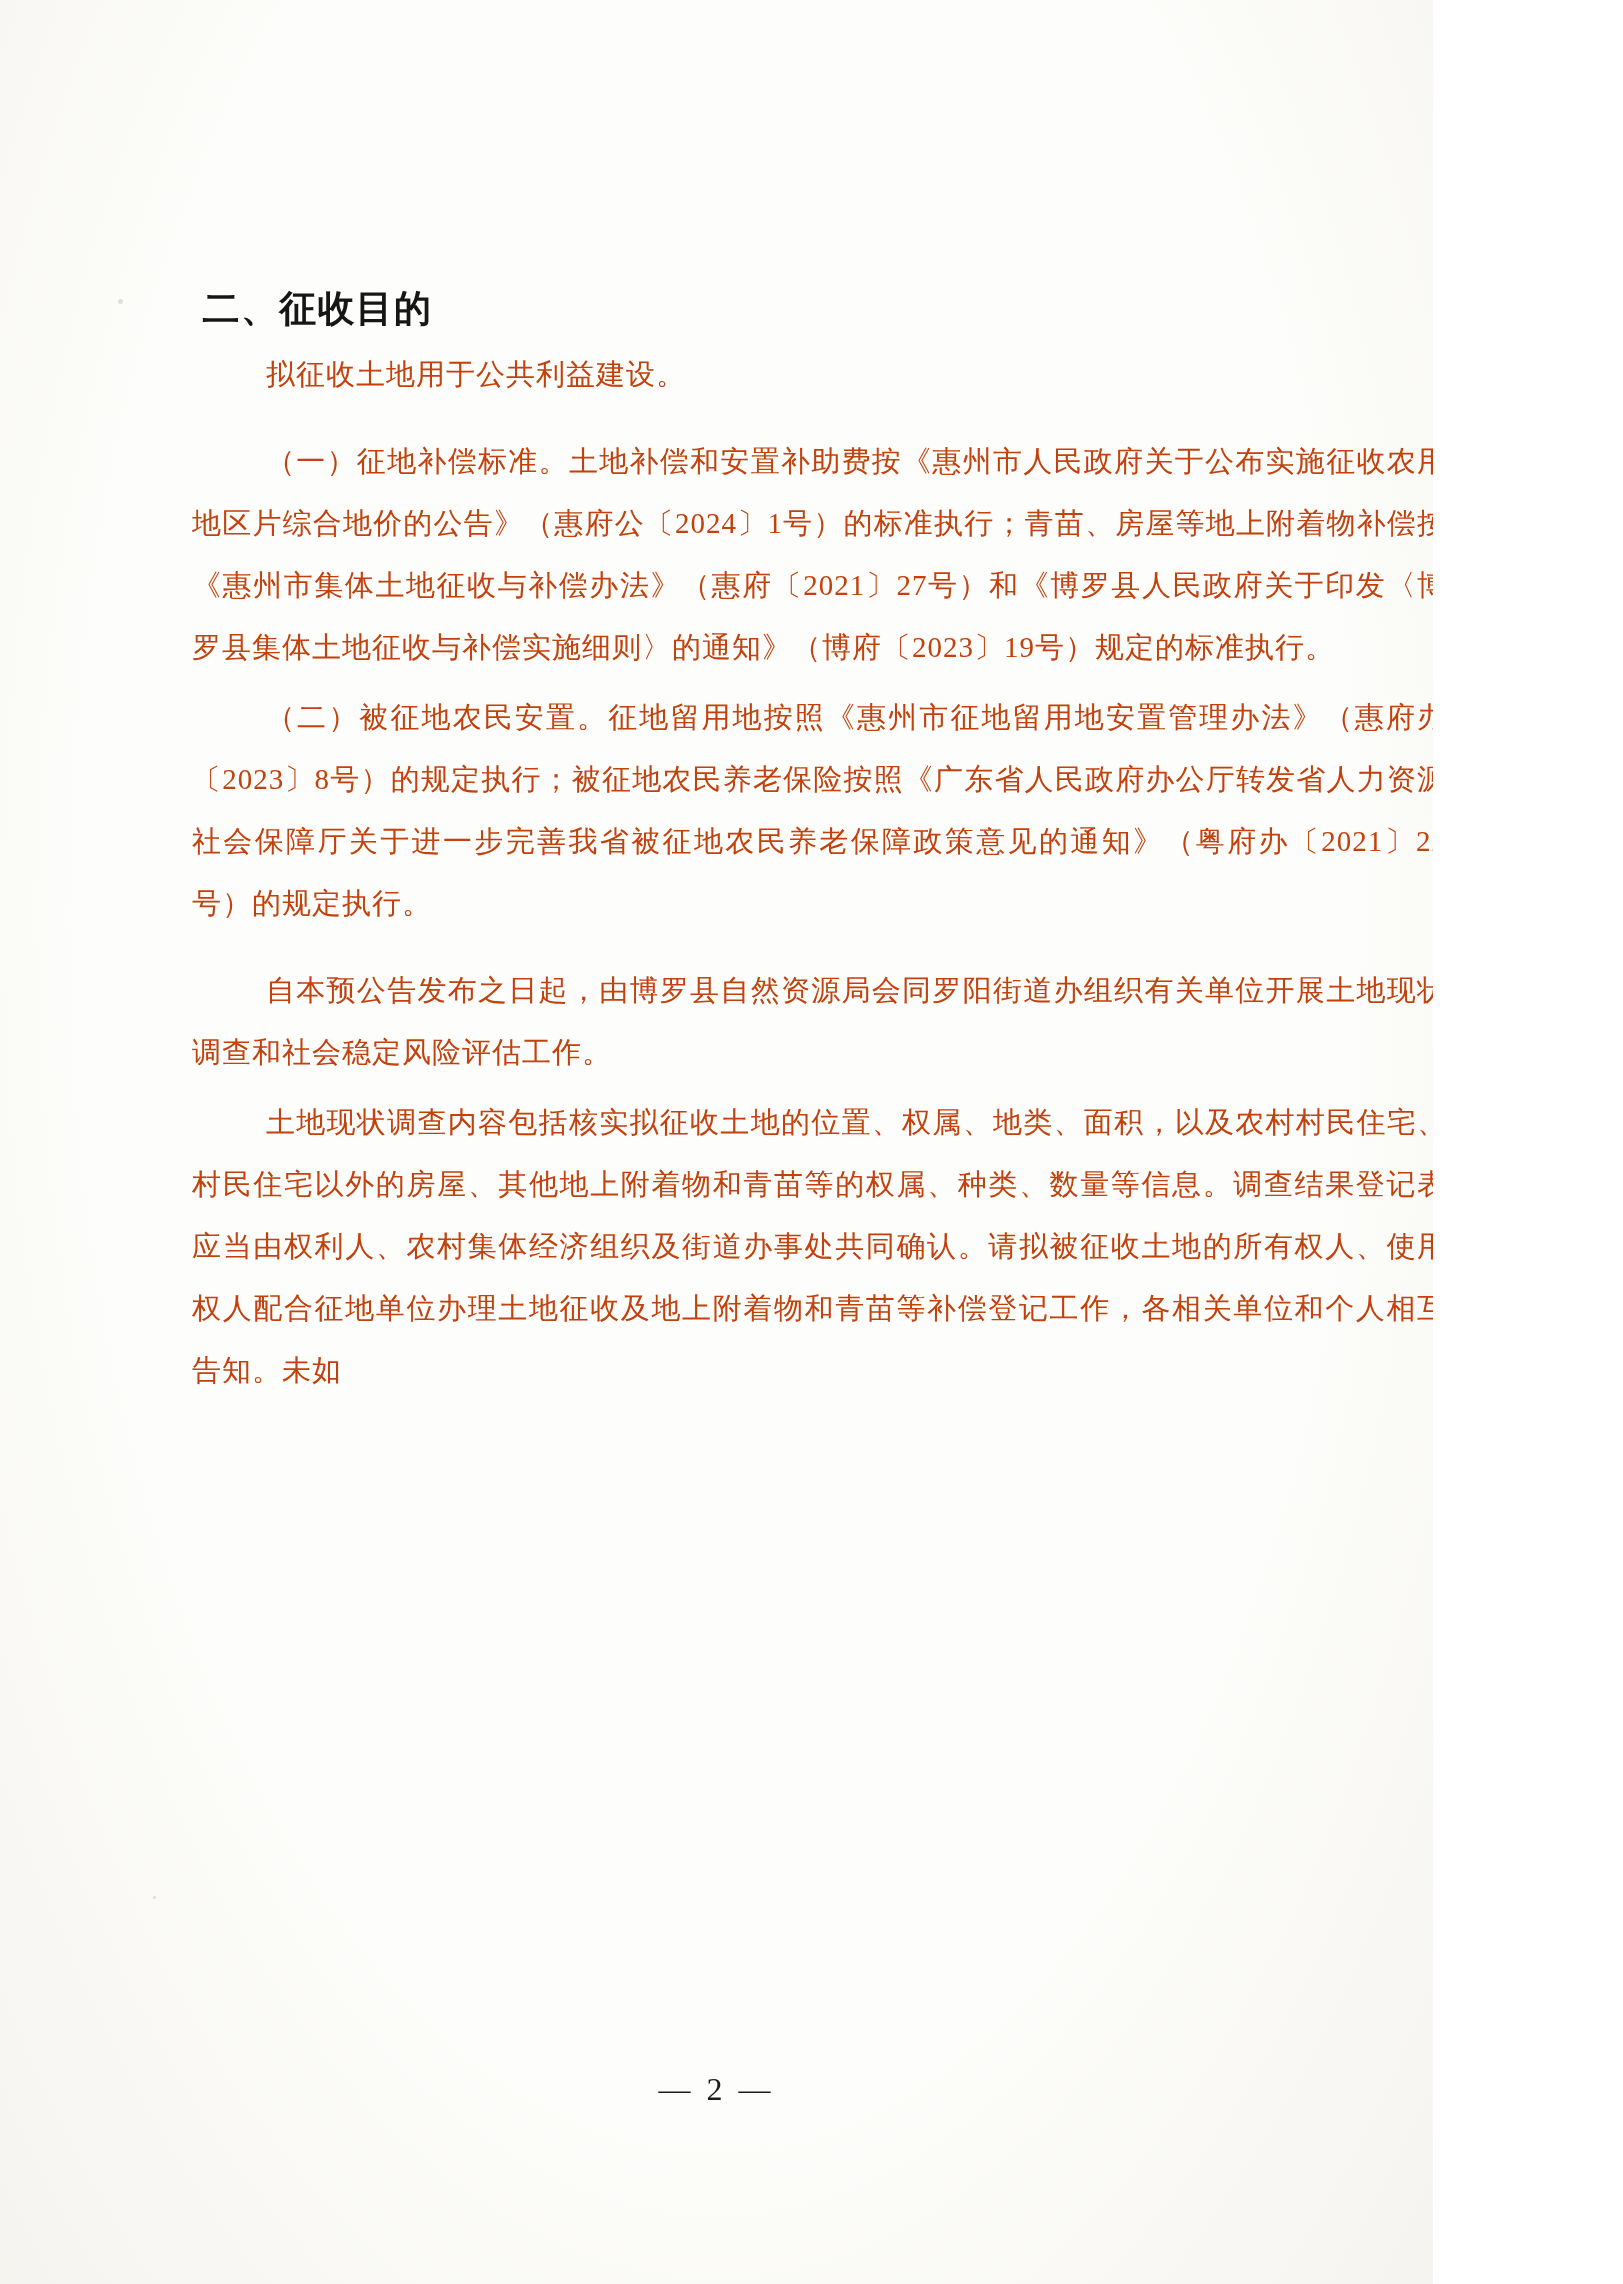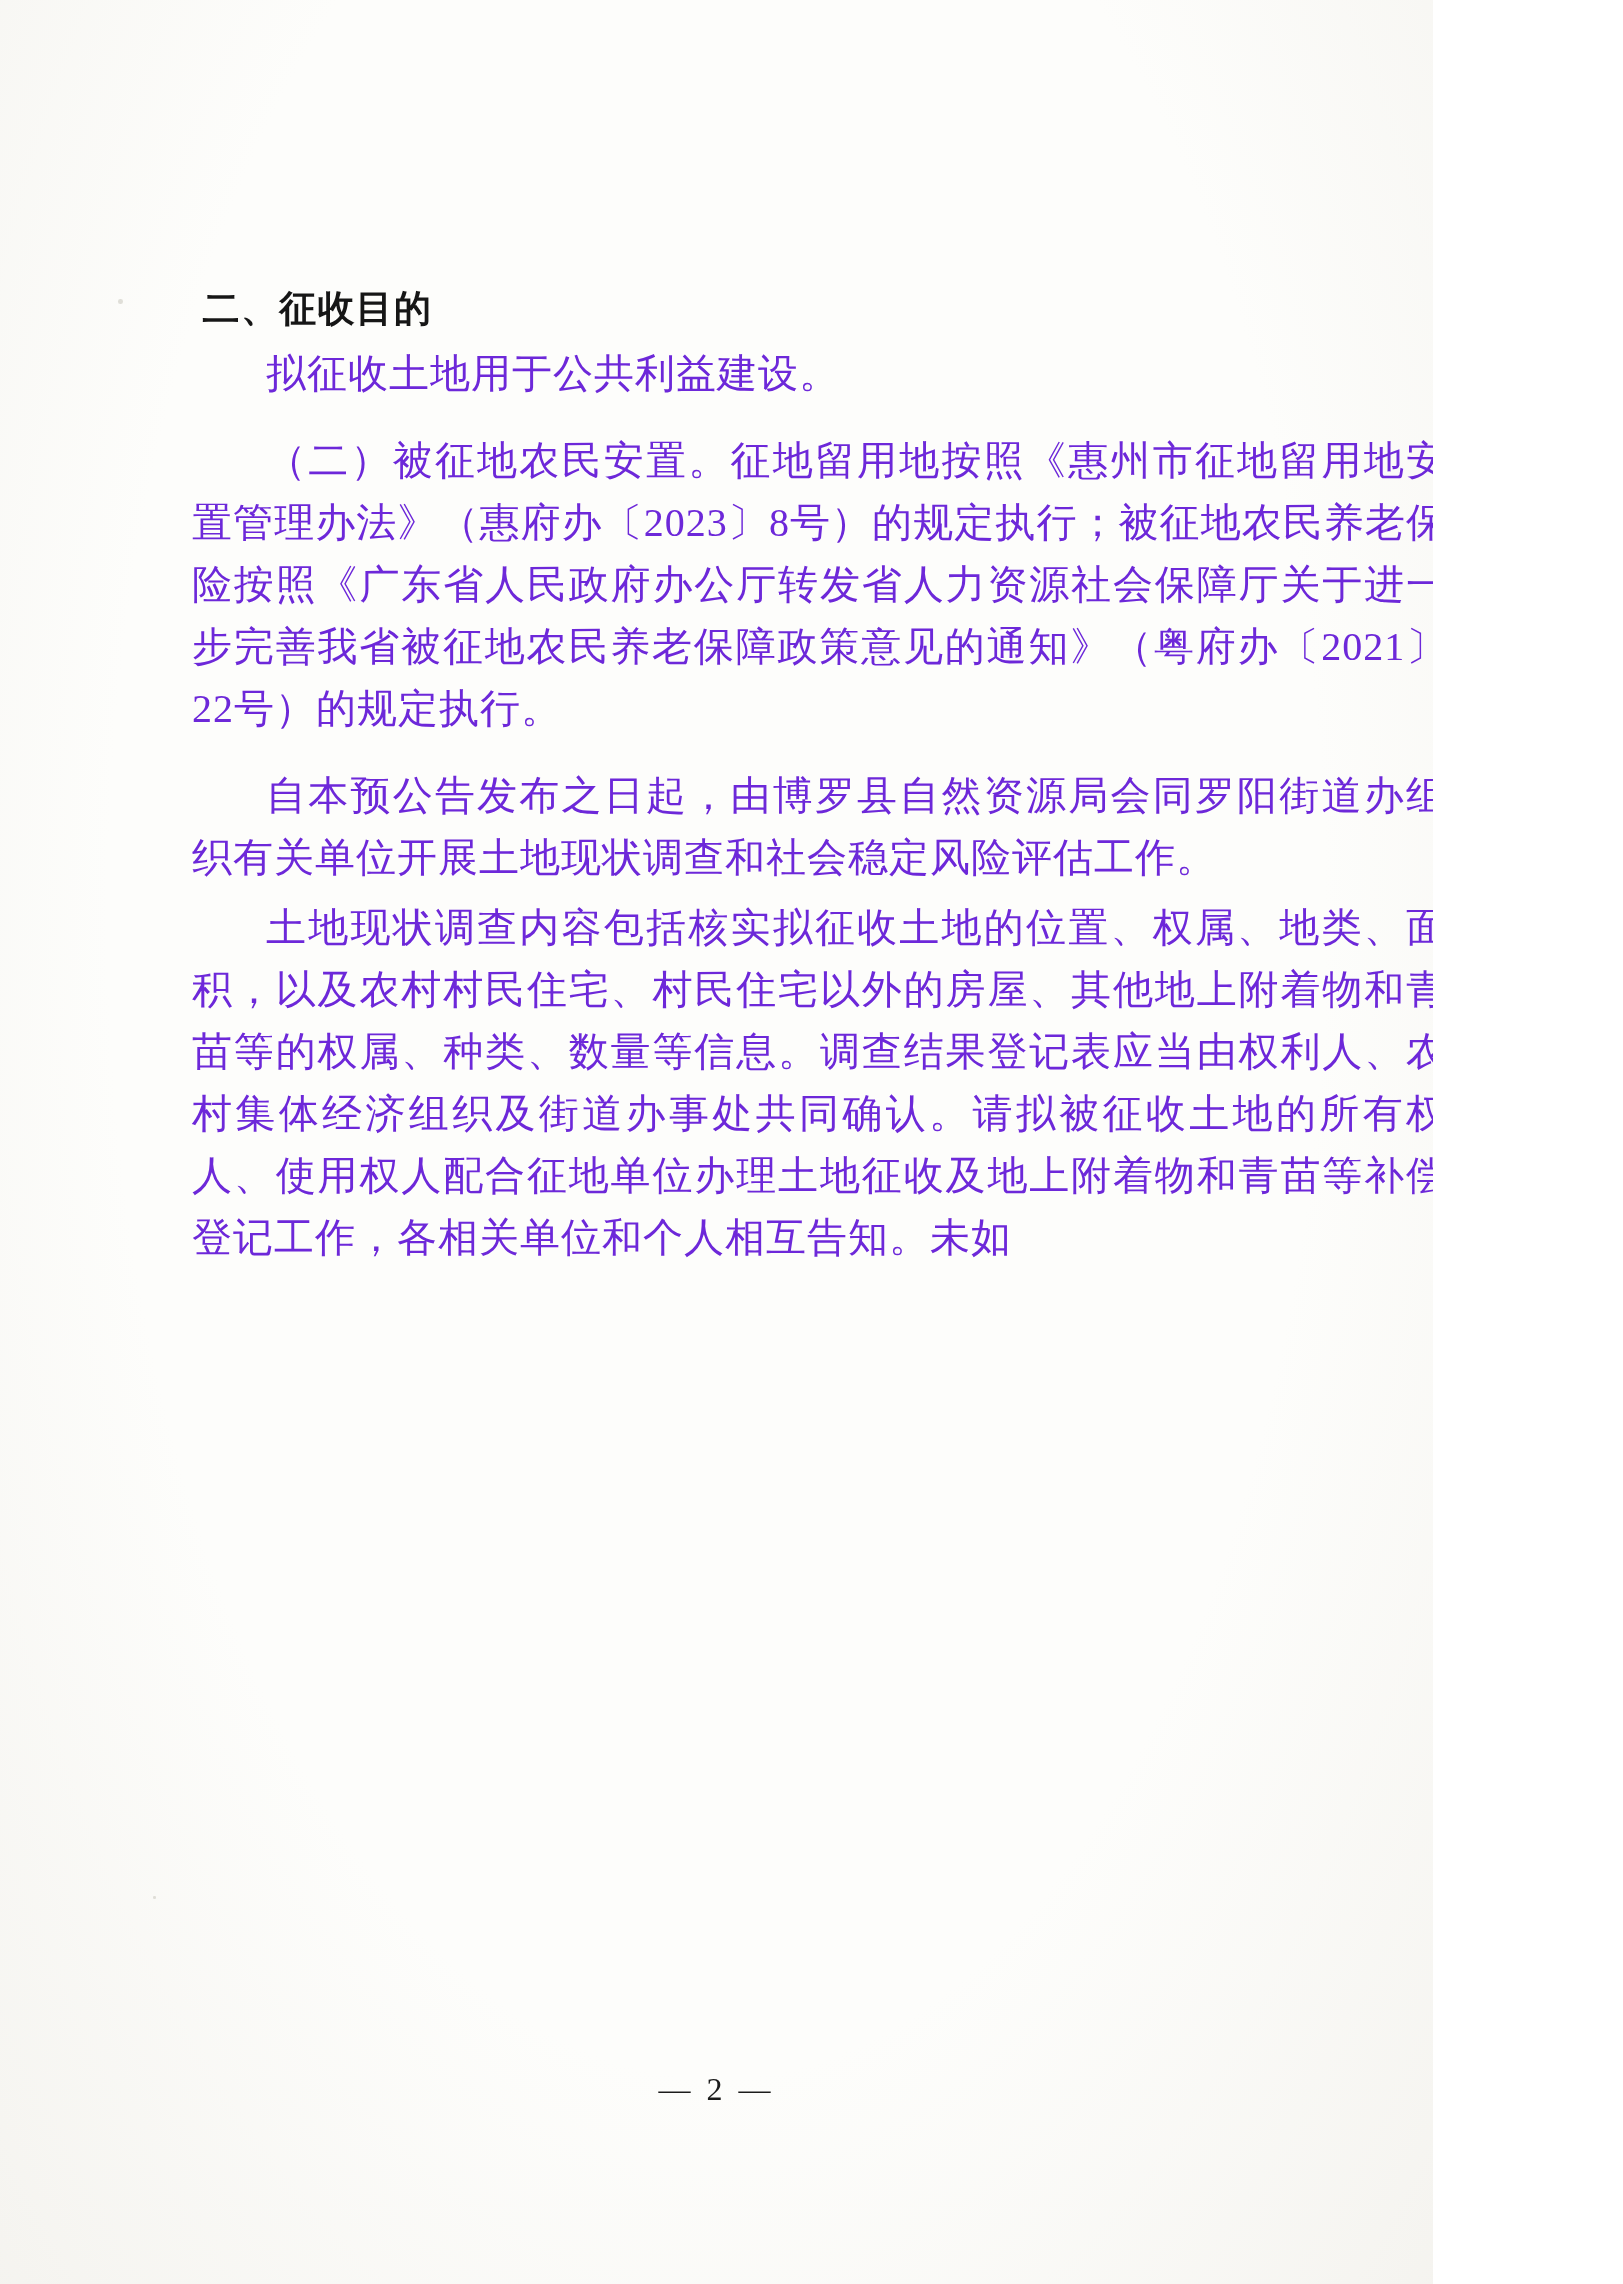--- a/index.html
+++ b/index.html
@@ -40,23 +40,23 @@
     font-family: "Liberation Sans", "DejaVu Sans", sans-serif;
     font-weight: bold;
     font-size: 37px;
     color: #161616;
     letter-spacing: 1.3px;
     margin: 0 0 9.2px 0;
     padding-left: 10.6px;
     white-space: nowrap;
   }
   .para {
-    font-size: 40px;
+    font-size: 29px;
     line-height: 62px;
-    color: #6d28d9;
+    color: #c2410c;
     margin: 0 0 8px 0;
     text-align: justify;
     text-justify: inter-ideograph;
     letter-spacing: 1px;
     text-indent: 74px;
   }
   .block-gap { height: 17px; }
   .footer {
     position: absolute;
     left: 0;
@@ -78,20 +78,21 @@
   <span class="scan-speck" style="left:1484px; top:872px; width:3.3px; height:3.3px;"></span>
   <span class="scan-speck" style="left:153px; top:1896px; width:2.6px; height:2.6px;"></span>
 
   <div class="content">
 
     <h2 class="heading">二、征收目的</h2>
     <p class="para">拟征收土地用于公共利益建设。</p>
 
     <div class="block-gap"></div>
 
+    <p class="para">（一）征地补偿标准。土地补偿和安置补助费按《惠州市人民政府关于公布实施征收农用地区片综合地价的公告》（惠府公〔2024〕1号）的标准执行；青苗、房屋等地上附着物补偿按《惠州市集体土地征收与补偿办法》（惠府〔2021〕27号）和《博罗县人民政府关于印发〈博罗县集体土地征收与补偿实施细则〉的通知》（博府〔2023〕19号）规定的标准执行。</p>
     <p class="para">（二）被征地农民安置。征地留用地按照《惠州市征地留用地安置管理办法》（惠府办〔2023〕8号）的规定执行；被征地农民养老保险按照《广东省人民政府办公厅转发省人力资源社会保障厅关于进一步完善我省被征地农民养老保障政策意见的通知》（粤府办〔2021〕22号）的规定执行。</p>
 
     <div class="block-gap"></div>
 
     <p class="para">自本预公告发布之日起，由博罗县自然资源局会同罗阳街道办组织有关单位开展土地现状调查和社会稳定风险评估工作。</p>
     <p class="para">土地现状调查内容包括核实拟征收土地的位置、权属、地类、面积，以及农村村民住宅、村民住宅以外的房屋、其他地上附着物和青苗等的权属、种类、数量等信息。调查结果登记表应当由权利人、农村集体经济组织及街道办事处共同确认。请拟被征收土地的所有权人、使用权人配合征地单位办理土地征收及地上附着物和青苗等补偿登记工作，各相关单位和个人相互告知。未如</p>
 
   </div>
 
   <div class="footer">— 2 —</div>

